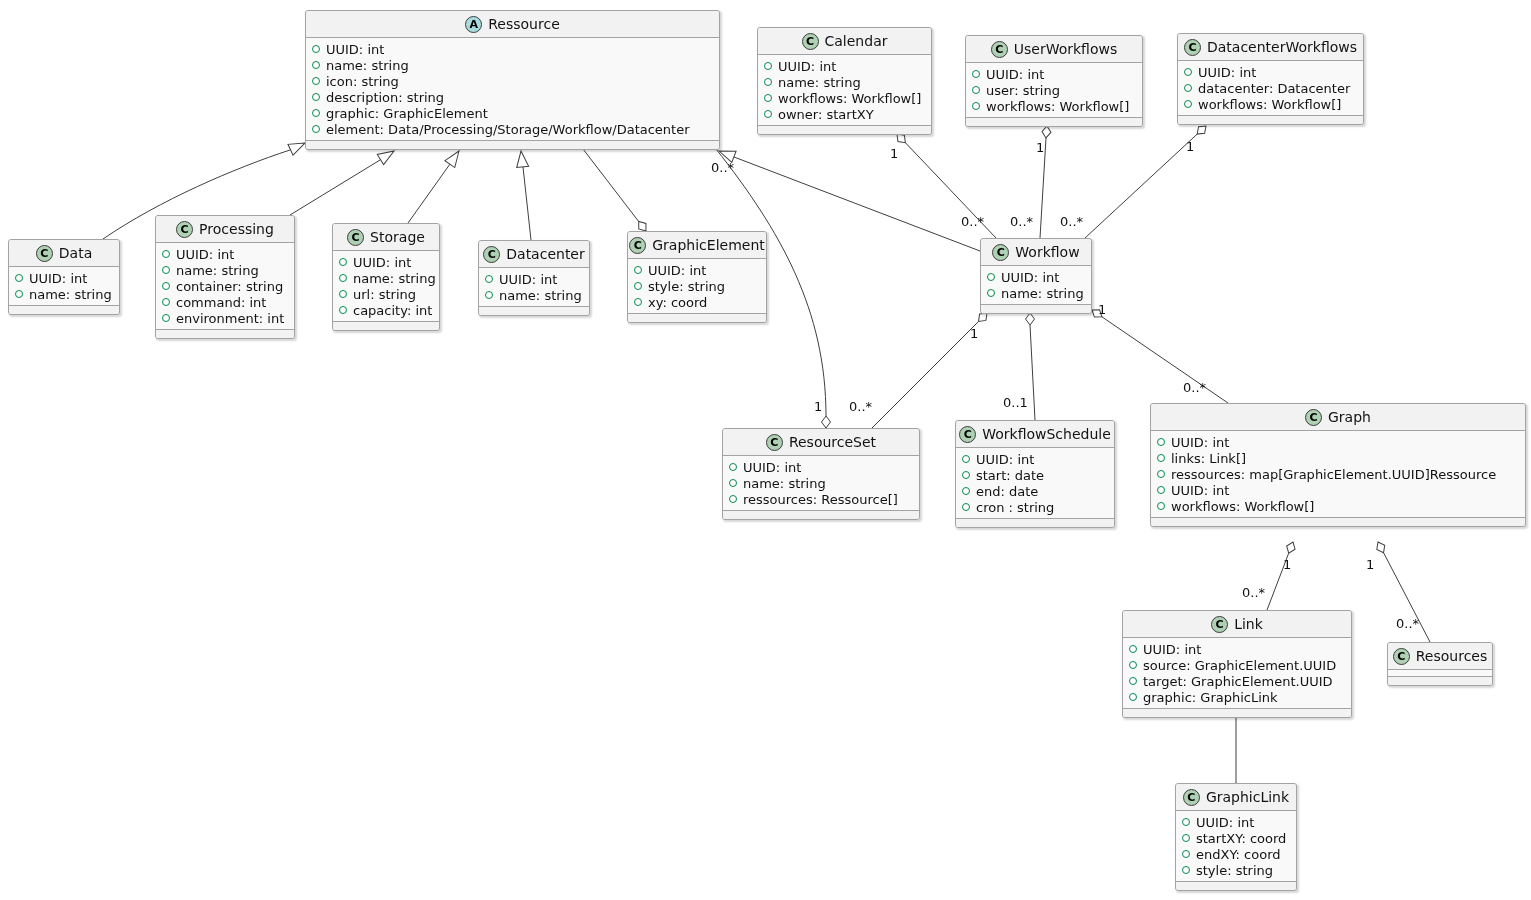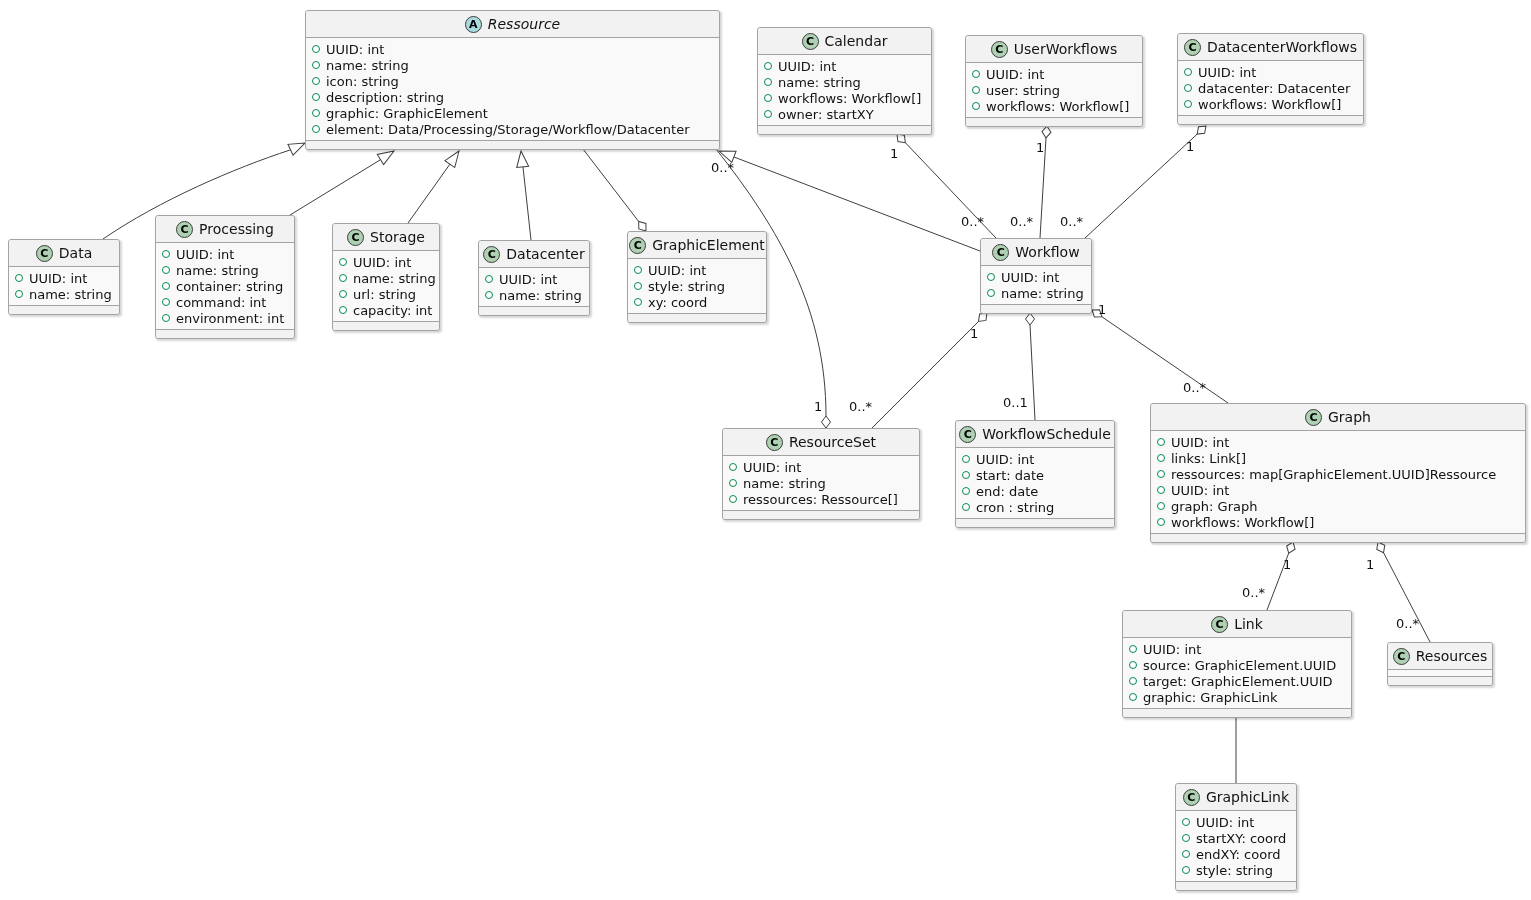--- a/index.html
+++ b/index.html
@@ -8,21 +8,21 @@
   #edges{position:absolute;left:0;top:0;width:1531px;height:900px;}
   .cls{position:absolute;background:#F9F9F9;border:1px solid #A3A3A3;border-radius:3px;
        box-shadow:1.5px 1.5px 2px rgba(0,0,0,.16);color:#121212;box-sizing:border-box;}
   .cls-h{background:#F2F2F2;border-bottom:1px solid #A3A3A3;display:flex;align-items:center;
          justify-content:center;gap:6px;height:26px;border-radius:3px 3px 0 0;padding:0 6px;}
   .badge{width:17px;height:17px;border-radius:50%;display:flex;align-items:center;justify-content:center;
          font-size:11px;font-weight:bold;border:1px solid #3D3D3D;box-sizing:border-box;flex:none;color:#000;}
   .badge.c{background:#ADD1B2;}
   .badge.a{background:#A9DCDF;}
   .cname{font-size:14px;white-space:nowrap;}
-  .cls.abstract .cname{font-style:italic;}
+  .cls.abstract .cname{}
   .cls-a{padding:3px 7px 3px 6px;border-bottom:1px solid #A3A3A3;background:#F9F9F9;}
   .cls-a.empty{min-height:6px;padding:0;}
   .row{display:flex;align-items:center;gap:6px;height:16px;font-size:13px;white-space:nowrap;text-align:right;}
   .ring{width:8px;height:8px;border:1.5px solid #068A4F;border-radius:50%;box-sizing:border-box;
         flex:none;background:#FFFFFF;}
   .atxt{color:#121212;}
   .cls-f{height:8px;background:#F2F2F2;border-radius:0 0 3px 3px;}
   .mult{position:absolute;font-size:13px;color:#111111;white-space:nowrap;}
   .edge{stroke:#3F3F3F;stroke-width:1;fill:none;}
   .adorn{stroke:#3F3F3F;stroke-width:1;fill:#FFFFFF;}
@@ -398,24 +398,20 @@
           <span class="ring"></span>
           <span class="atxt">links: Link[]</span>
         </div>
       <div class="row">
           <span class="ring"></span>
           <span class="atxt">ressources: map[GraphicElement.UUID]Ressource</span>
         </div>
       <div class="row">
           <span class="ring"></span>
           <span class="atxt">UUID: int</span>
-        </div>
-      <div class="row">
-          <span class="ring"></span>
-          <span class="atxt">graph: Graph</span>
         </div>
       <div class="row">
           <span class="ring"></span>
           <span class="atxt">workflows: Workflow[]</span>
         </div>
     </div>
     <div class="cls-f"></div>
   </div>
 
   <div class="cls" style="left:1122px;top:610px;width:230px;">

